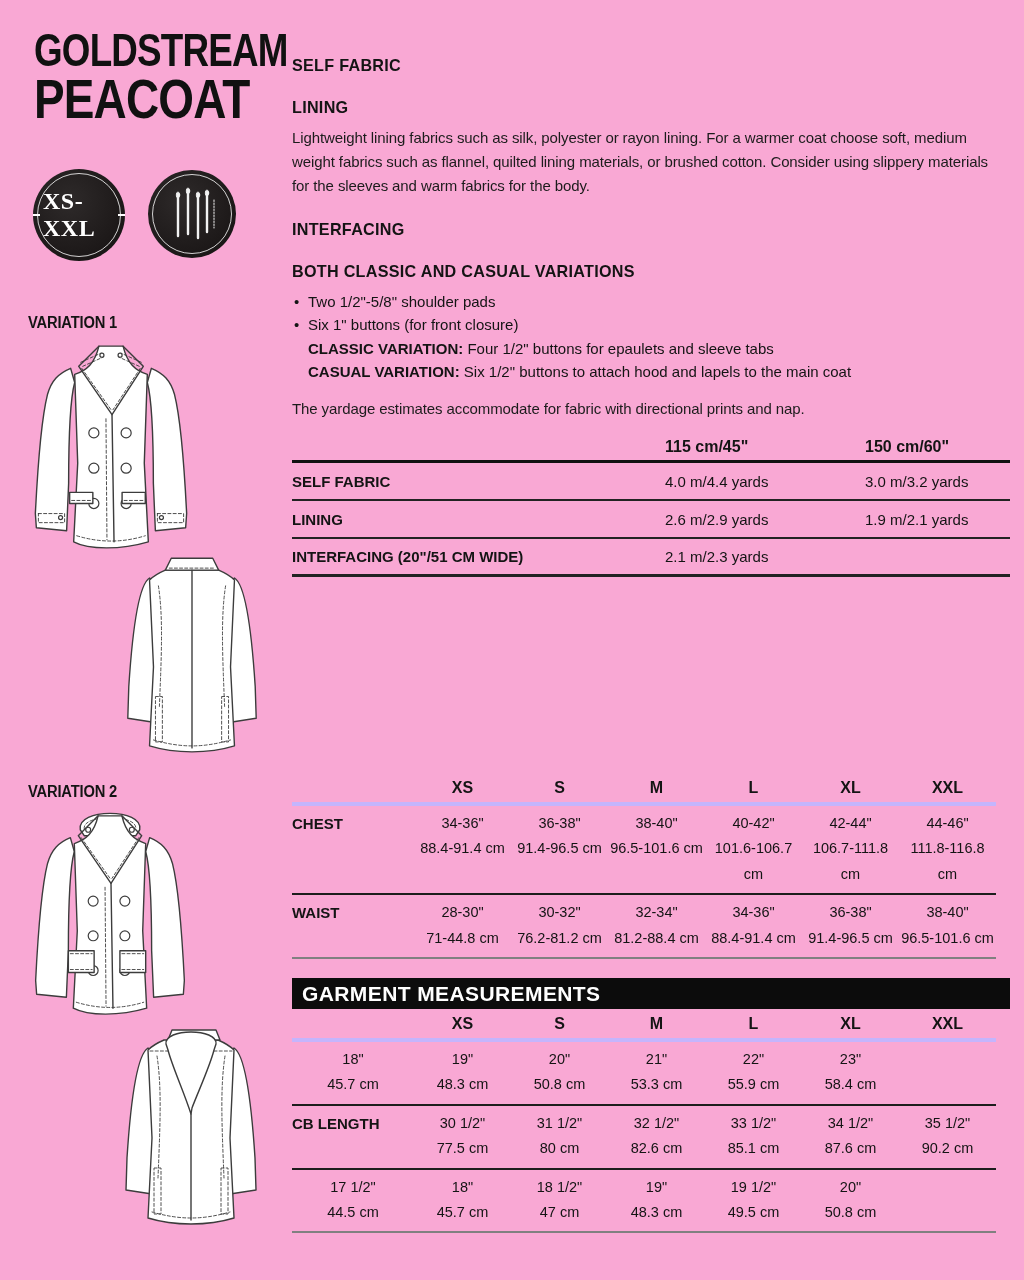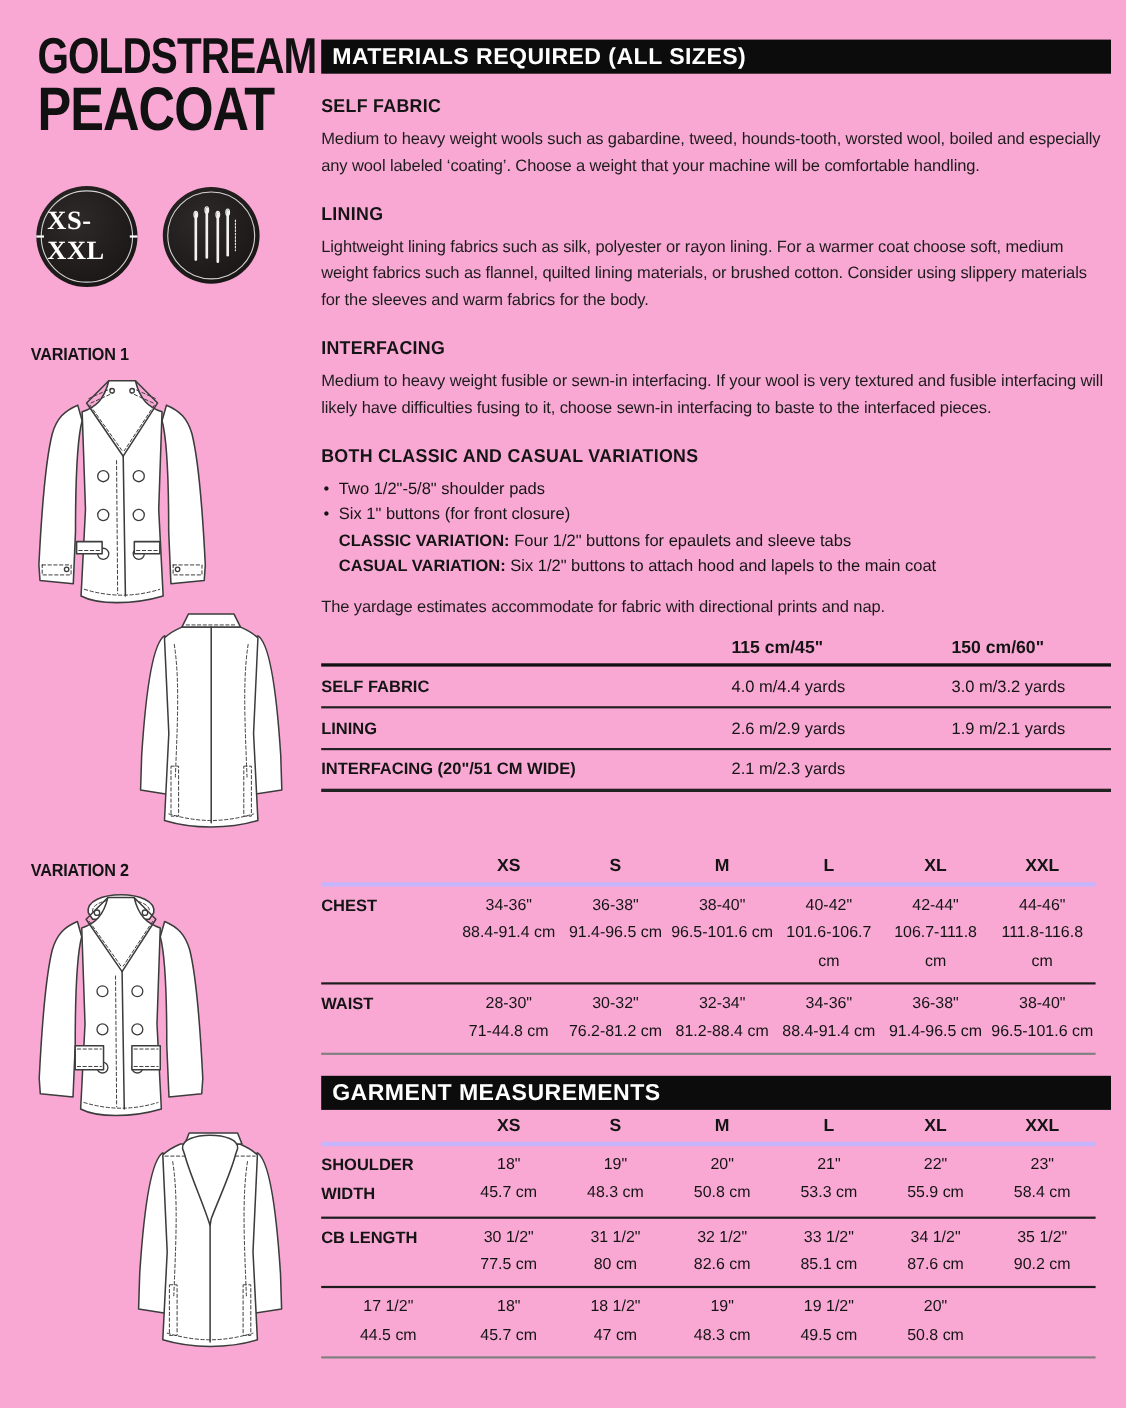--- a/index.html
+++ b/index.html
@@ -190,32 +190,27 @@
       <path class="fill" d="M56,26 C54,10 108,10 106,26 L104,32 C100,48 88,74 82,90 L81,96 C74,74 62,48 58,32 Z"></path>
       <path d="M81,96 L81,202"></path>
       <path class="dash" d="M47,38 C52,70 50,110 48,160 M115,38 C110,70 112,110 114,160"></path>
       <path class="dash" d="M44,150 h7 v46 h-7 z M111,150 h7 v46 h-7 z"></path>
       <path class="dash" d="M42,194 C70,202 92,202 120,194"></path>
     </svg>
   </div>
 
   <div class="right-col">
 
-    <div class="black-bar">
-      <span>MATERIALS REQUIRED (ALL SIZES)</span>
-    </div>
 
     <div class="sec-h mt20">SELF FABRIC</div>
-    <div class="para mt8">Medium to heavy weight wools such as gabardine, tweed, hounds-tooth, worsted wool, boiled and especially any wool labeled ‘coating’. Choose a weight that your machine will be comfortable handling.</div>
 
     <div class="sec-h mt22">LINING</div>
     <div class="para mt8">Lightweight lining fabrics such as silk, polyester or rayon lining. For a warmer coat choose soft, medium weight fabrics such as flannel, quilted lining materials, or brushed cotton. Consider using slippery materials for the sleeves and warm fabrics for the body.</div>
 
     <div class="sec-h mt22">INTERFACING</div>
-    <div class="para mt8">Medium to heavy weight fusible or sewn-in interfacing. If your wool is very textured and fusible interfacing will likely have difficulties fusing to it, choose sewn-in interfacing to baste to the interfaced pieces.</div>
 
     <div class="sec-h mt22">BOTH CLASSIC AND CASUAL VARIATIONS</div>
     <div class="bullets mt8">
       <div class="bullet">Two 1/2"-5/8" shoulder pads</div>
       <div class="bullet">Six 1" buttons (for front closure)</div>
       <div class="subline">
         <span class="blabel">CLASSIC VARIATION:</span>
         <span>Four 1/2" buttons for epaulets and sleeve tabs</span>
       </div>
       <div class="subline">
@@ -325,22 +320,20 @@
         <div class="mrow msizes">
           <div></div>
           <div>XS</div>
           <div>S</div>
           <div>M</div>
           <div>L</div>
           <div>XL</div>
           <div>XXL</div>
         </div>
         <div class="mrow mdata">
-          <div class="m-label">SHOULDER
-WIDTH</div>
           <div class="m-cell">
               <div>18"</div>
               <div>45.7 cm</div>
             </div>
           <div class="m-cell">
               <div>19"</div>
               <div>48.3 cm</div>
             </div>
           <div class="m-cell">
               <div>20"</div>

